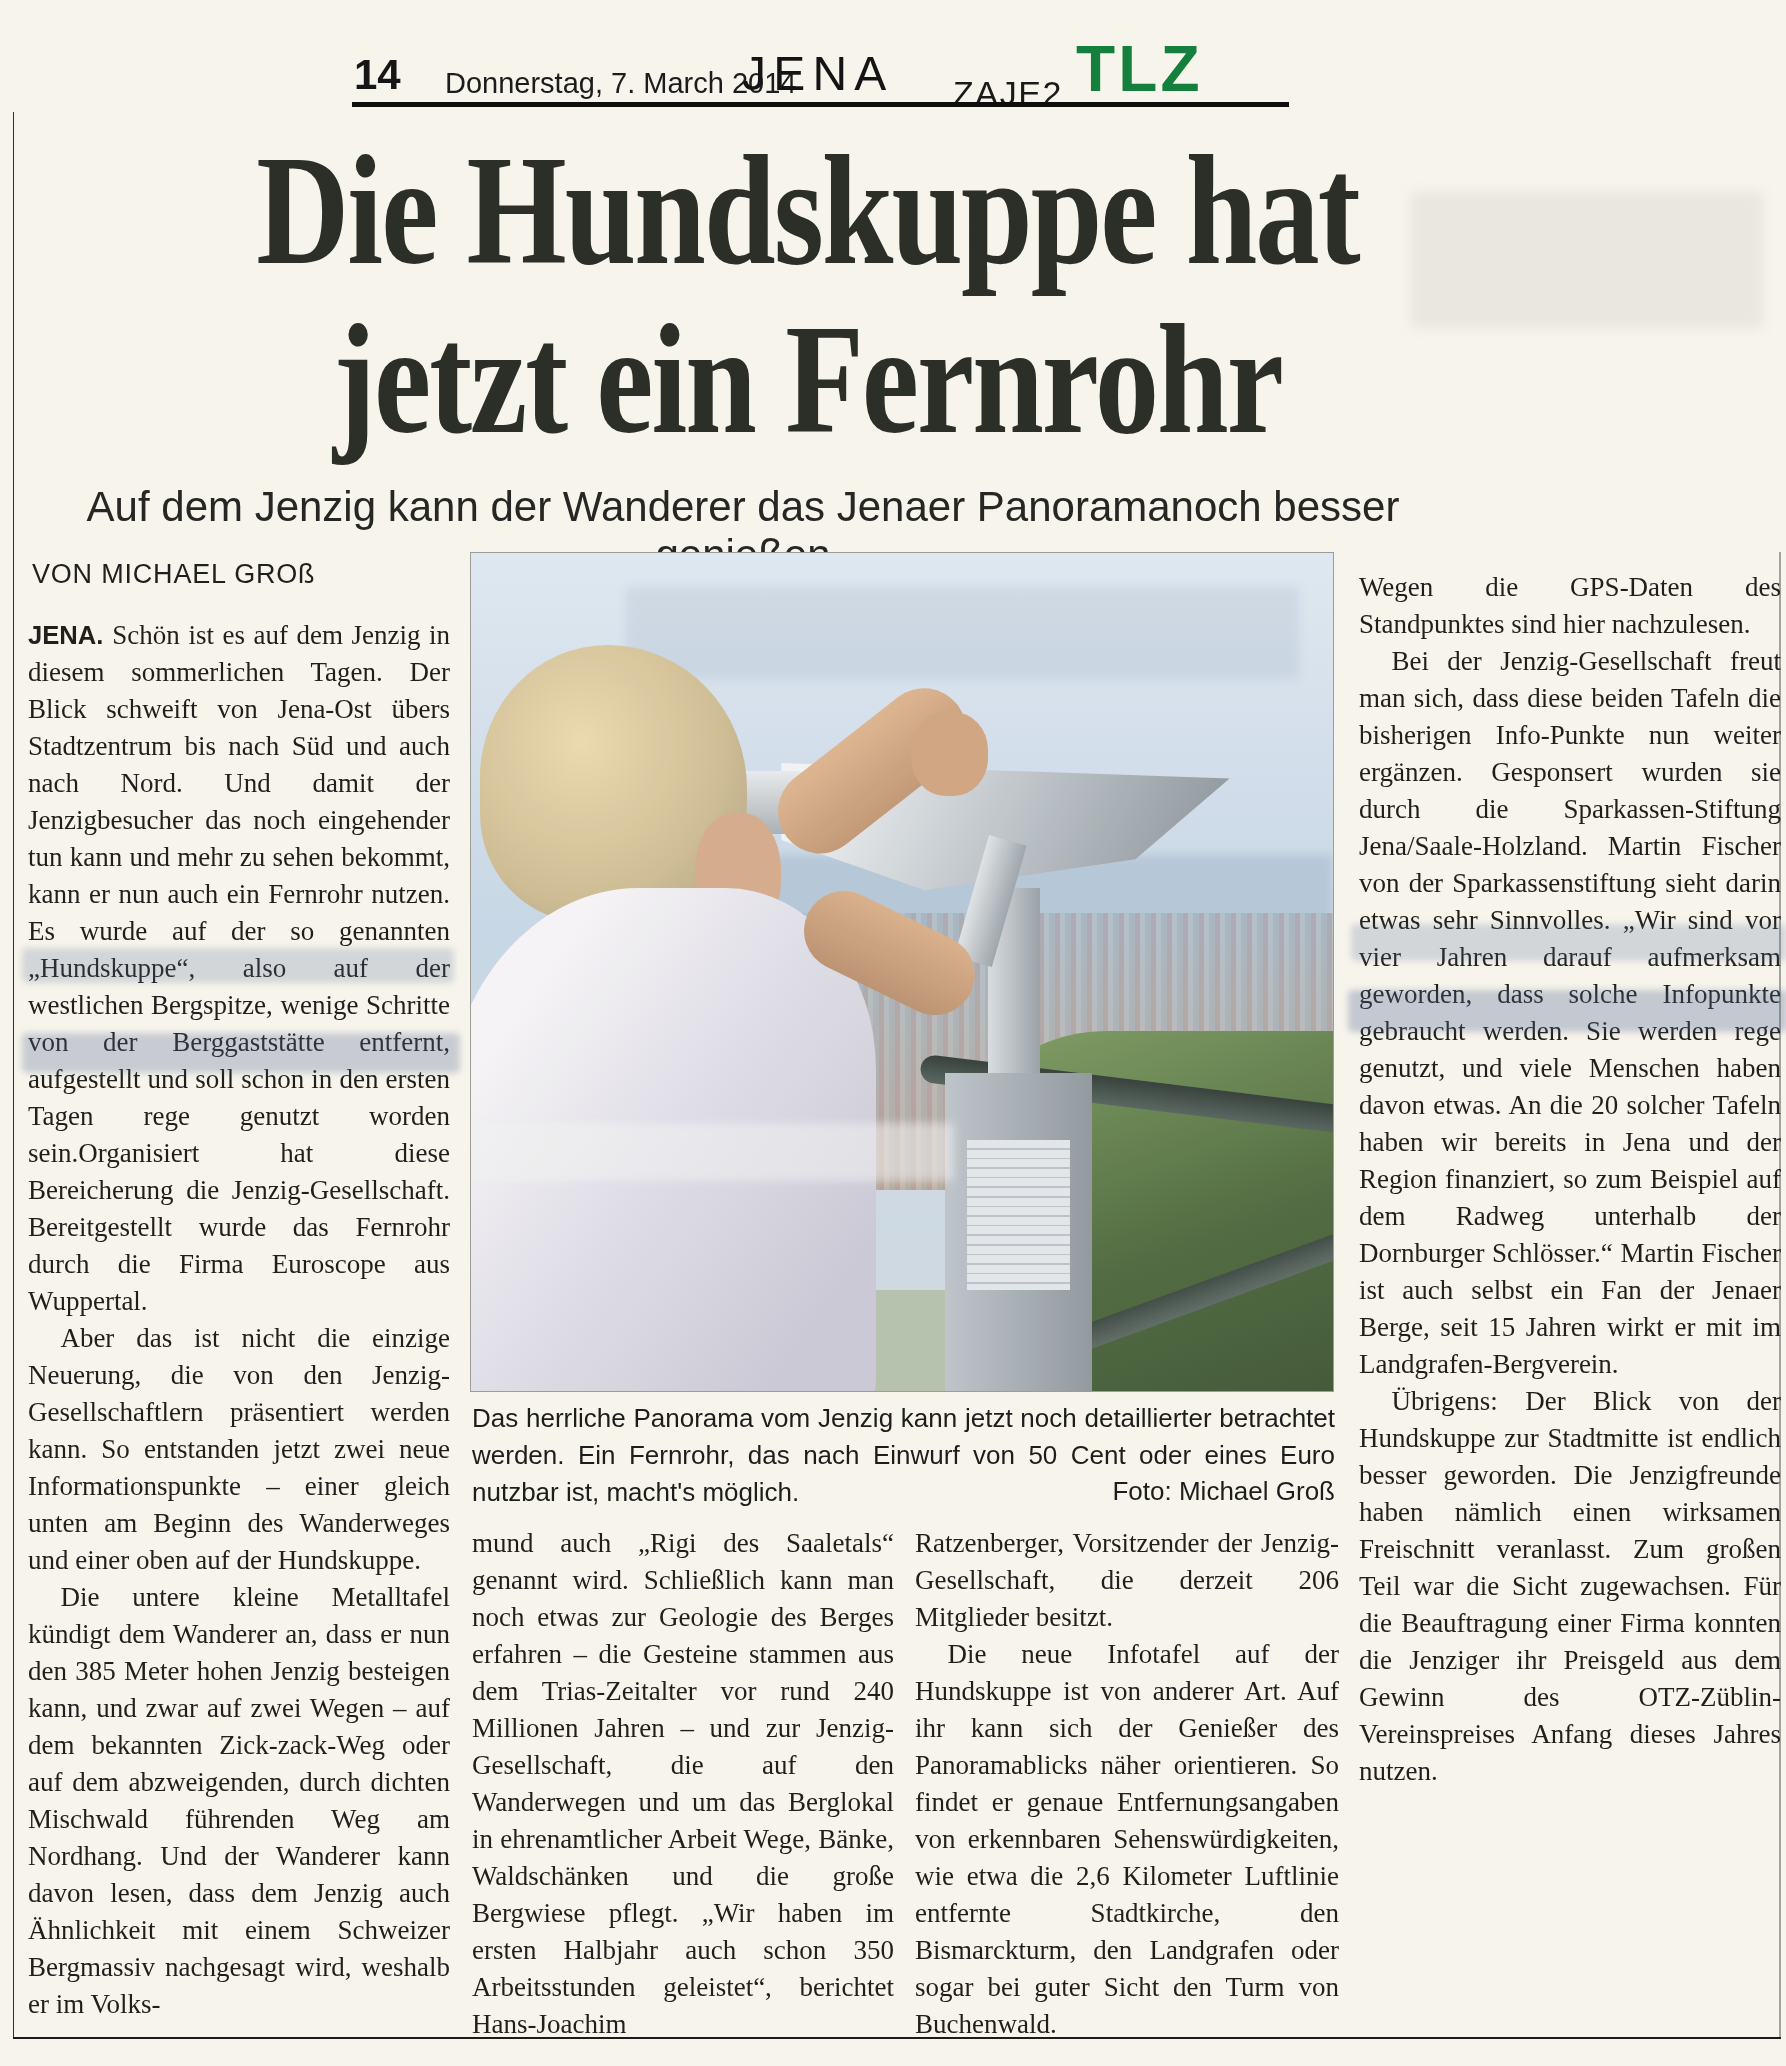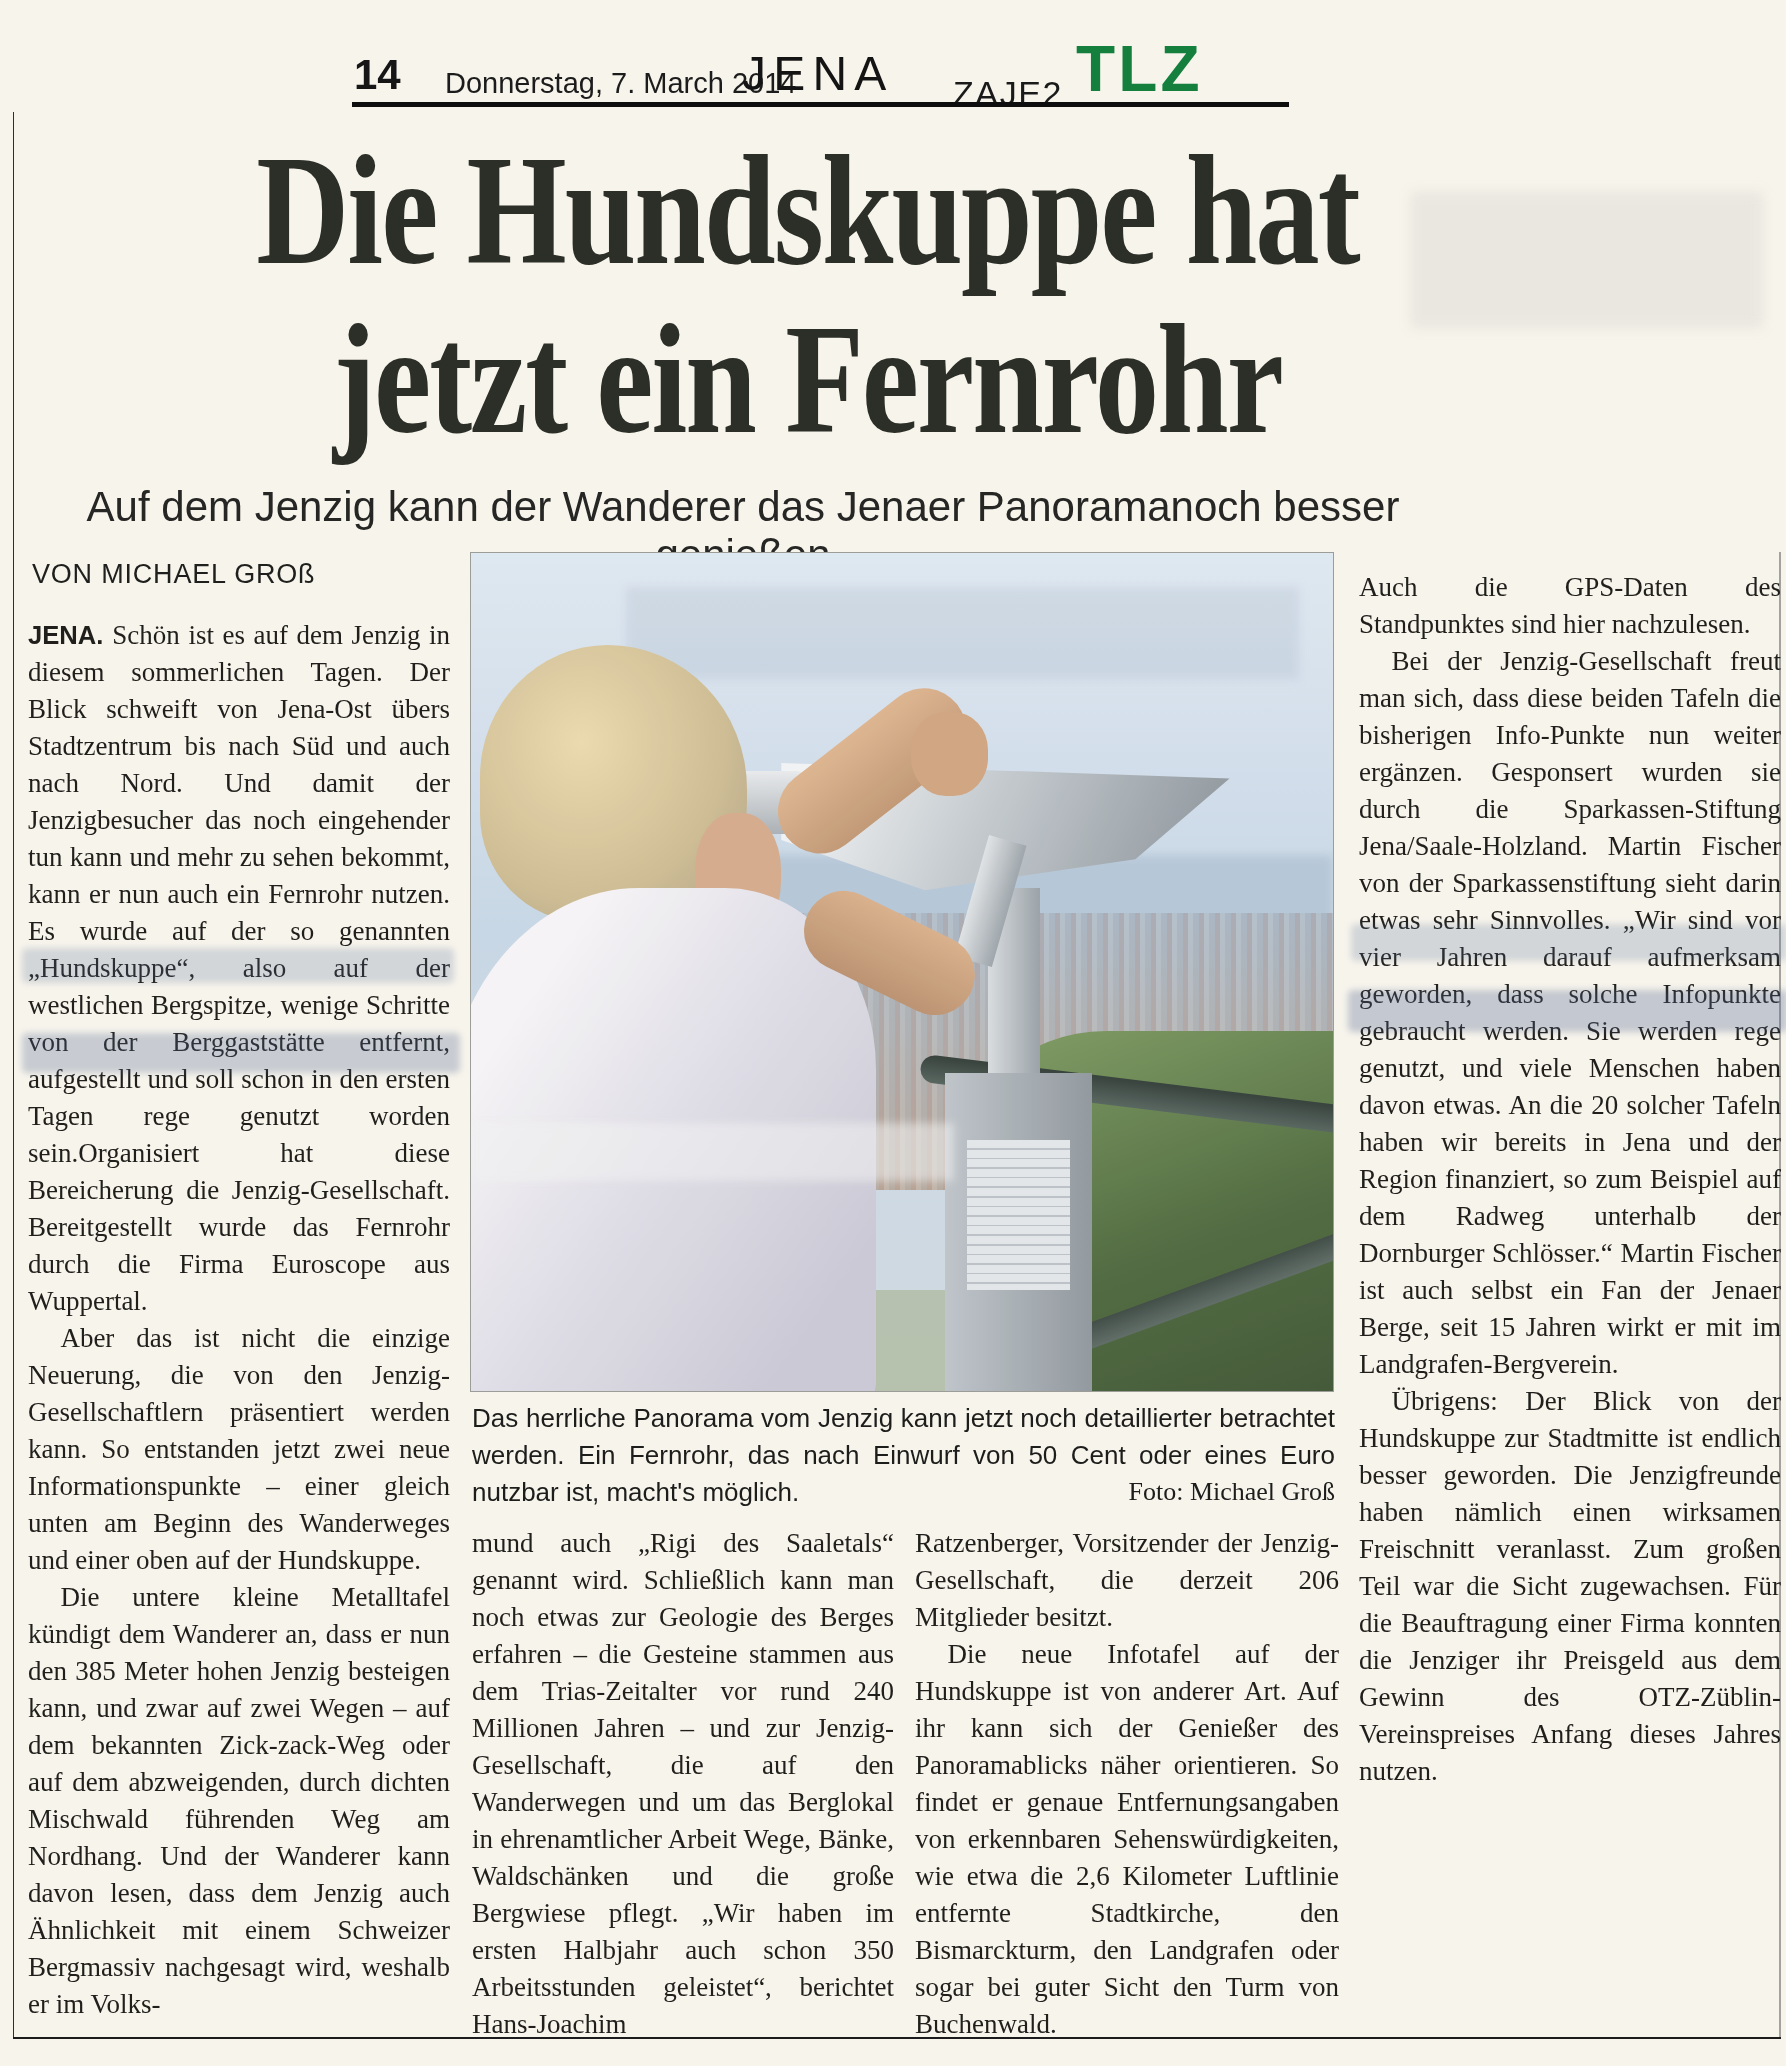--- a/index.html
+++ b/index.html
@@ -92,21 +92,21 @@
   .ph-bleed{left:18%;top:4%;width:78%;height:11%;background:rgba(130,140,165,.16);filter:blur(4.8px);}
   .ph-band{left:0;top:68%;width:56%;height:7%;background:rgba(240,240,240,.55);filter:blur(4px);}
   .ph-veil{inset:0;background:rgba(255,255,255,.05);}
 
   
   .caption{
     left:472px;top:1400px;width:863px;height:113px;
     font-family:"Liberation Sans",sans-serif;font-size:26px;line-height:37px;
     text-align:justify;color:#1d1d1b;
   }
-  .credit{position:absolute;right:0;bottom:3.2px;font-family:Liberation Serif, serif;font-size:26px;color:#1d1d1b;background:#f7f4ec;padding-left:11.2px;}
+  .credit{position:absolute;right:0;bottom:3.2px;font-family:Liberation Sans, sans-serif;font-size:26px;color:#1d1d1b;background:#f7f4ec;padding-left:11.2px;}
 
   
   .smudge{background:rgba(88,108,150,.22);filter:blur(3.2px);border-radius:4.8px;}
   .sm1{left:22.4px;top:948px;width:432px;height:35px;}
   .sm2{left:22.4px;top:1033px;width:438px;height:40px;background:rgba(80,100,142,.28);}
   .sm3{left:1351px;top:924px;width:436px;height:37px;}
   .sm4{left:1348px;top:990px;width:440px;height:42px;background:rgba(80,100,142,.30);}
   .ghost{left:1411px;top:192px;width:352px;height:136px;background:rgba(120,120,120,.10);filter:blur(6.4px);}
 </style>
 </head>
@@ -167,21 +167,21 @@
 <div class="abs col col2">
   <p>mund auch „Rigi des Saaletals“ genannt wird. Schließlich kann man noch etwas zur Geologie des Berges erfahren – die Gesteine stammen aus dem Trias-Zeitalter vor rund 240 Millionen Jahren – und zur Jenzig-Gesellschaft, die auf den Wanderwegen und um das Berglokal in ehrenamtlicher Arbeit Wege, Bänke, Waldschänken und die große Bergwiese pflegt. „Wir haben im ersten Halbjahr auch schon 350 Arbeitsstunden geleistet“, berichtet Hans-Joachim</p>
 </div>
 
 <div class="abs col col3">
   <p>Ratzenberger, Vorsitzender der Jenzig-Gesellschaft, die derzeit 206 Mitglieder besitzt.</p>
   <p class="ind">Die neue Infotafel auf der Hundskuppe ist von anderer Art. Auf ihr kann sich der Genießer des Panoramablicks näher orientieren. So findet er genaue Entfernungsangaben von erkennbaren Sehenswürdigkeiten, wie etwa die 2,6 Kilometer Luftlinie entfernte Stadtkirche, den Bismarckturm, den Landgrafen oder sogar bei guter Sicht den Turm von Buchenwald.</p>
 </div>
 
 <div class="abs col col4">
-  <p>Auch die GPS-Daten des Standpunktes sind hier nachzulesen.</p>
+  <p>Wegen die GPS-Daten des Standpunktes sind hier nachzulesen.</p>
   <p class="ind">Bei der Jenzig-Gesellschaft freut man sich, dass diese beiden Tafeln die bisherigen Info-Punkte nun weiter ergänzen. Gesponsert wurden sie durch die Sparkassen-Stiftung Jena/Saale-Holzland. Martin Fischer von der Sparkassenstiftung sieht darin etwas sehr Sinnvolles. „Wir sind vor vier Jahren darauf aufmerksam geworden, dass solche Infopunkte gebraucht werden. Sie werden rege genutzt, und viele Menschen haben davon etwas. An die 20 solcher Tafeln haben wir bereits in Jena und der Region finanziert, so zum Beispiel auf dem Radweg unterhalb der Dornburger Schlösser.“ Martin Fischer ist auch selbst ein Fan der Jenaer Berge, seit 15 Jahren wirkt er mit im Landgrafen-Bergverein.</p>
   <p class="ind">Übrigens: Der Blick von der Hundskuppe zur Stadtmitte ist endlich besser geworden. Die Jenzigfreunde haben nämlich einen wirksamen Freischnitt veranlasst. Zum großen Teil war die Sicht zugewachsen. Für die Beauftragung einer Firma konnten die Jenziger ihr Preisgeld aus dem Gewinn des OTZ-Züblin-Vereinspreises Anfang dieses Jahres nutzen.</p>
 </div>
 
 <div class="abs smudge sm1"></div>
 <div class="abs smudge sm2"></div>
 <div class="abs smudge sm3"></div>
 <div class="abs smudge sm4"></div>
 
 

